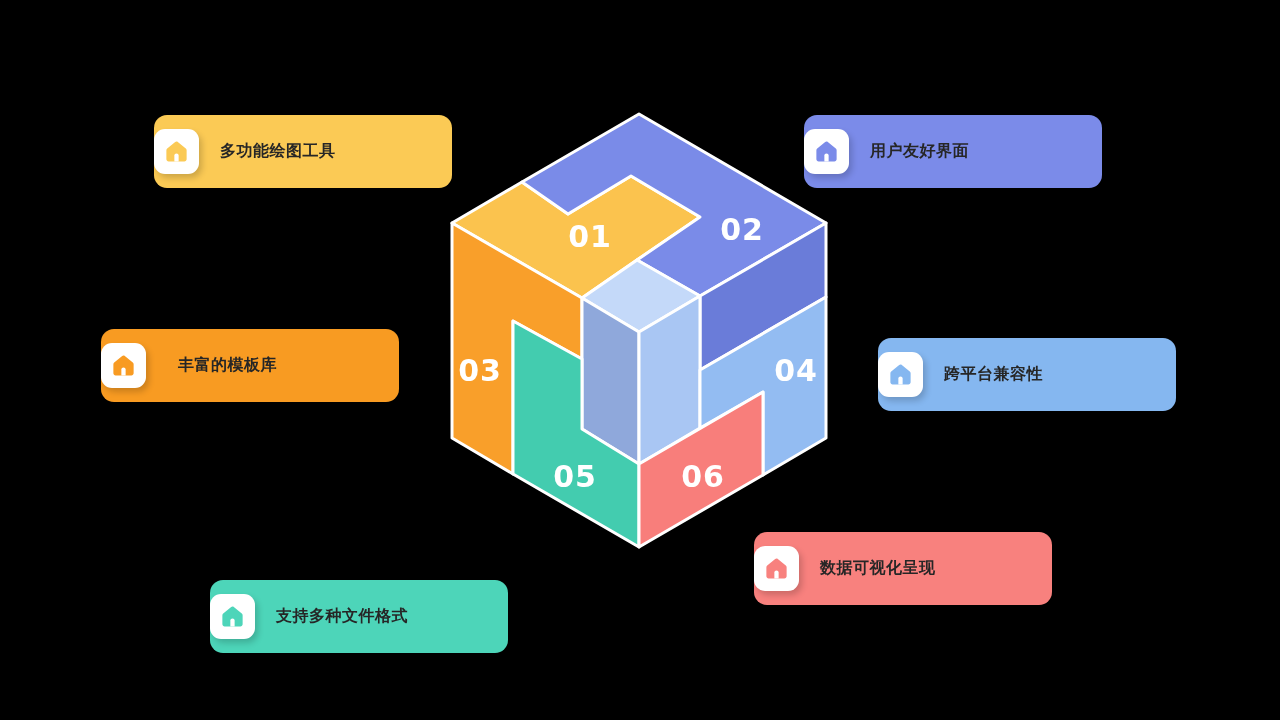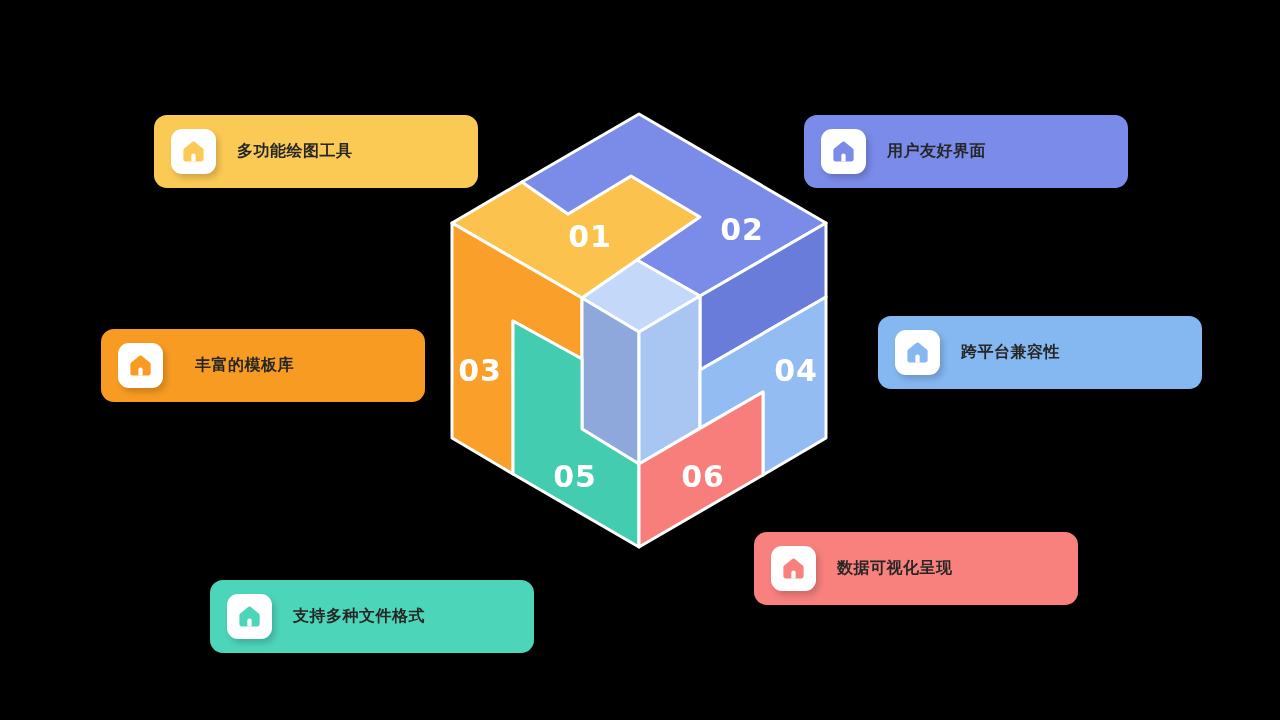--- a/index.html
+++ b/index.html
@@ -10,37 +10,37 @@
   }
   .stage{position:absolute;inset:0;}
   svg.cube{position:absolute;left:0;top:0;}
   .cube polygon{stroke:#ffffff;stroke-width:3;stroke-linejoin:round;}
   .pnum{
     font-family:"DejaVu Sans","Liberation Sans",sans-serif;
     font-size:30px;font-weight:700;fill:#ffffff;letter-spacing:1px;
     text-anchor:middle;
   }
   .callout{
-    position:absolute;width:324px;height:73px;border-radius:13px;
-    display:flex;align-items:center;box-sizing:border-box;padding-left:17px;
+    position:absolute;width:298px;height:73px;border-radius:13px;
+    display:flex;align-items:center;box-sizing:border-box;
   }
   .icon-tile{
     width:45px;height:45px;border-radius:11px;background:#ffffff;
     box-shadow:3px 4px 6px rgba(0,0,0,0.18);
     display:flex;align-items:center;justify-content:center;flex:0 0 auto;
   }
   .icon-tile svg{width:27px;height:27px;display:block;}
   .callout-label{
     margin-left:21px;font-size:16px;font-weight:700;color:#262626;
     letter-spacing:0.5px;white-space:nowrap;
   }
   .cb1{left:154px;top:115px;}
   .cb2{left:804px;top:115px;font-family:Liberation Serif, serif;}
   .cb3{left:101px;top:329px;gap:11px;}
-  .cb4{left:878px;top:316px;}
+  .cb4{left:878px;top:338px;}
   .cb5{left:210px;top:532px;}
   .cb6{left:754px;top:532px;}
 </style>
 </head>
 <body>
 
 <div class="stage">
 
   <svg class="cube" width="1280" height="720" viewBox="0 0 1280 720">
 

